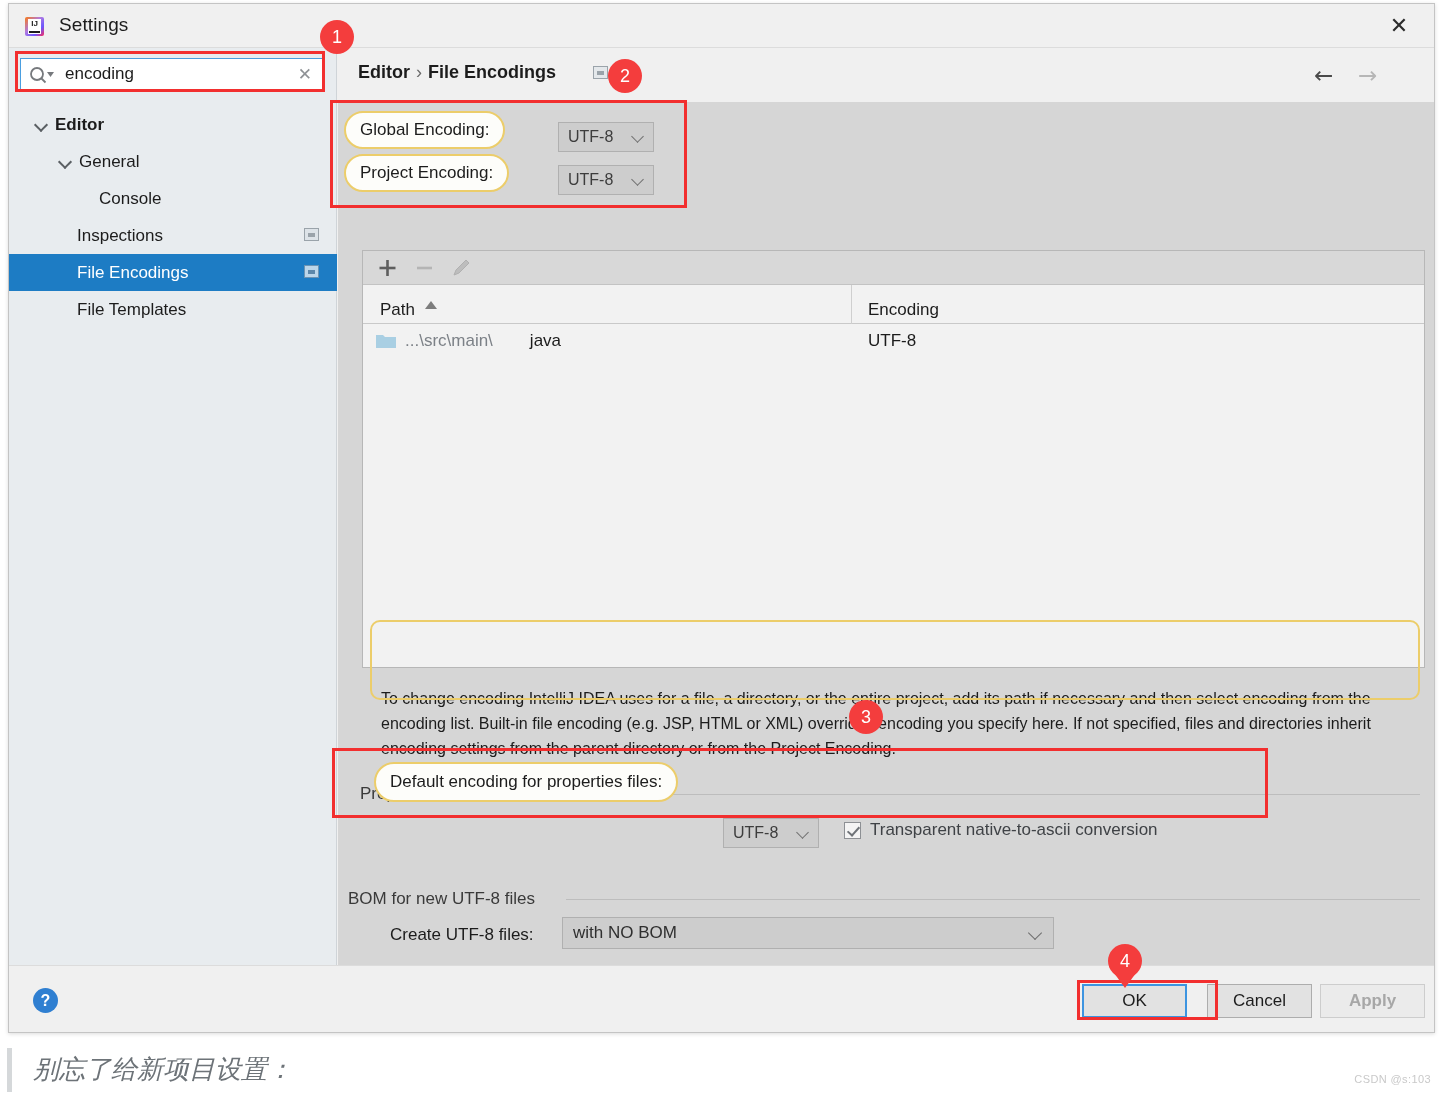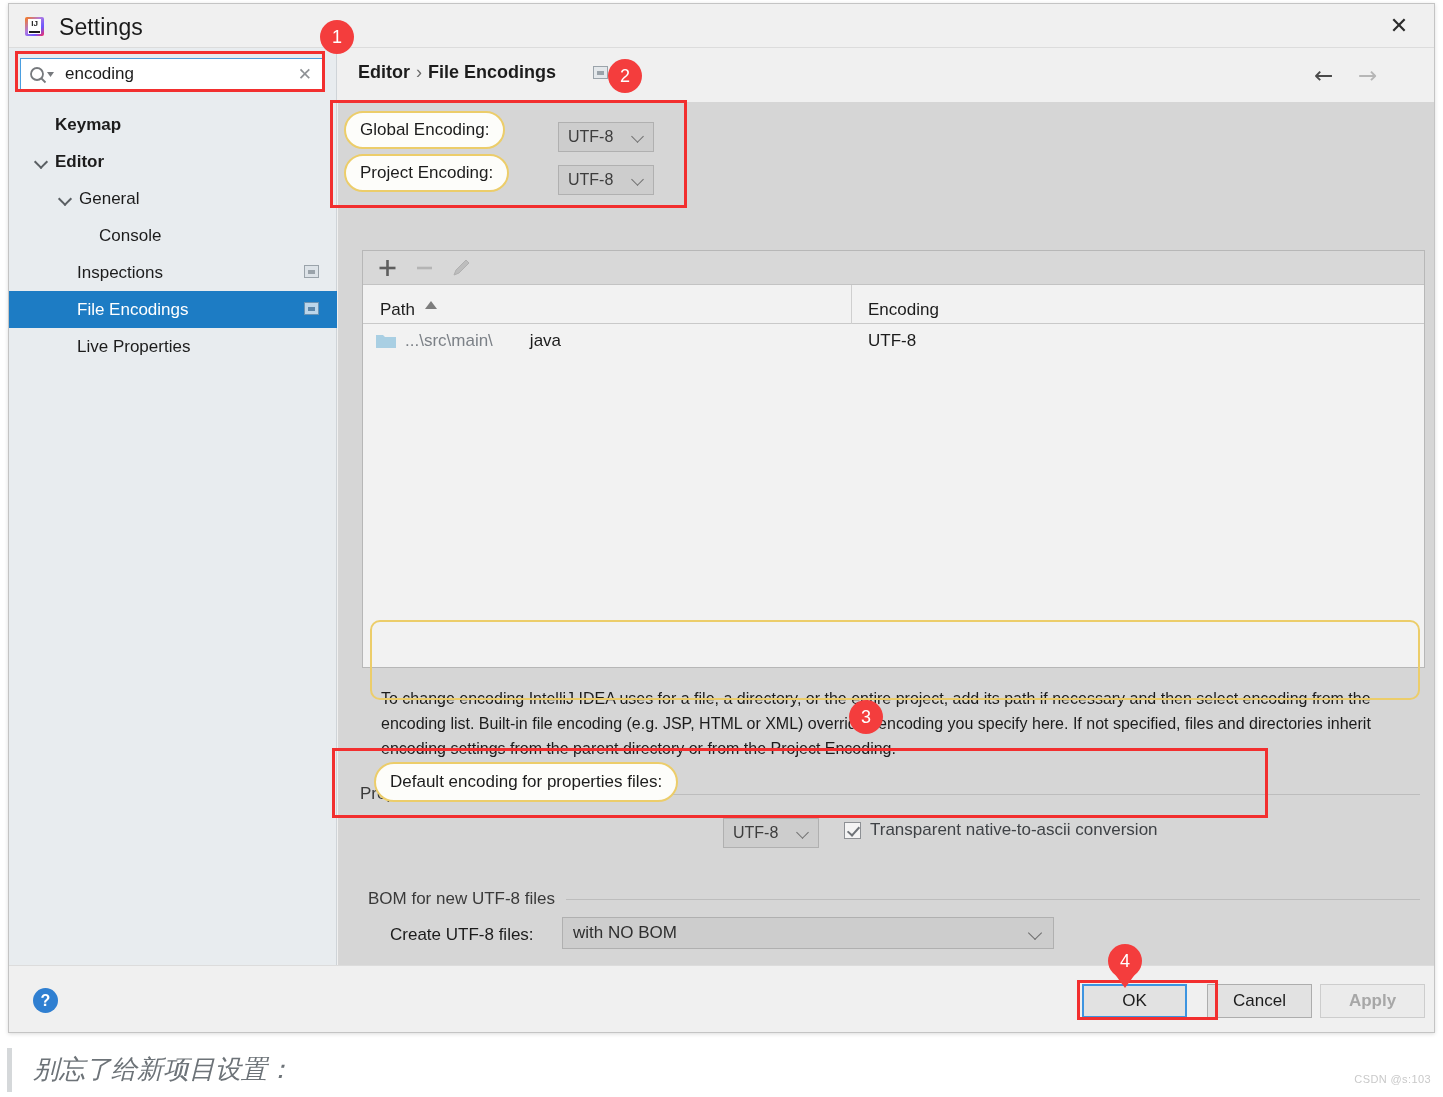--- a/index.html
+++ b/index.html
@@ -51,21 +51,21 @@
     font-weight: bold;
     text-align: center;
     font-family: "Liberation Sans", sans-serif;
   }
   .title-icon .ijbar {
     position: absolute; left: 4px; bottom: 3px;
     width: 11px; height: 2px; background: #1b1b1b;
   }
   .title-text {
     position: absolute; left: 50px; top: 10px;
-    font-size: 23px; color: #1b1b1b;
+    font-size: 19px; color: #1b1b1b;
     letter-spacing: .1px;
   }
   .title-close {
     position: absolute; right: 20px; top: 8px;
     width: 30px; height: 28px;
     font-size: 22px; color: #2b2b2b;
     text-align: center; line-height: 27px;
     cursor: pointer;
     font-family: "Liberation Sans", sans-serif;
   }
@@ -469,23 +469,20 @@
             <line x1="12.5" y1="12.5" x2="16.5" y2="16.5" stroke="#76797d" stroke-width="1.8"></line>
             <polygon points="18,6 25,6 21.5,11" fill="#76797d"></polygon>
           </svg>
         </div>
         <div class="search-input-text">encoding</div>
         <div class="search-clear">✕</div>
       </div>
 
       <div class="tree">
 
-        <div class="tree-item bold" style="padding-left:46px">
-          <span>Keymap</span>
-        </div>
 
         <div class="tree-item bold" style="padding-left:26px">
           <span class="chev"></span>
           <span>Editor</span>
         </div>
 
         <div class="tree-item" style="padding-left:50px">
           <span class="chev"></span>
           <span>General</span>
         </div>
@@ -498,21 +495,21 @@
           <span>Inspections</span>
           <span class="side-badge-icon"></span>
         </div>
 
         <div class="tree-item selected" style="padding-left:68px">
           <span>File Encodings</span>
           <span class="side-badge-icon"></span>
         </div>
 
         <div class="tree-item" style="padding-left:68px">
-          <span>Live Properties</span>
+          <span>File Templates</span>
         </div>
 
       </div>
     </div>
 
     <div class="content">
 
       <div class="crumbbar">
         <div class="crumb">
           <span>Editor</span><span class="sep">›</span><span>File Encodings</span>
@@ -588,21 +585,21 @@
         <div class="checkbox-row" style="left:506px; top:718px;">
           <span class="cbx"></span>
           <span>Transparent native-to-ascii conversion</span>
         </div>
 
         <span class="combo" style="position:absolute; left:385px; top:716px; width:96px;">
           <span class="cv">UTF-8</span>
           <span class="caret"></span>
         </span>
 
-        <div class="group-title" style="left:30px; top:787px;">BOM for new UTF-8 files</div>
+        <div class="group-title" style="left:10px; top:787px;">BOM for new UTF-8 files</div>
         <div class="group-line" style="left:228px; top:797px; width:854px;"></div>
 
         <div class="hint-line" style="left:52px; top:823px;text-align:center;">Create UTF-8 files:</div>
         <div class="wide-combo" style="left:224px; top:815px; width:492px;">
           <span>with NO BOM</span>
           <span class="caret2"></span>
         </div>
 
         <div class="hint-line" style="left:224px; top:861px;"><span>IDEA will NOT add </span><a href="#">UTF-8 BOM</a><span> to every created file in UTF-8 encoding</span><span class="extlink">↗</span></div>
 

